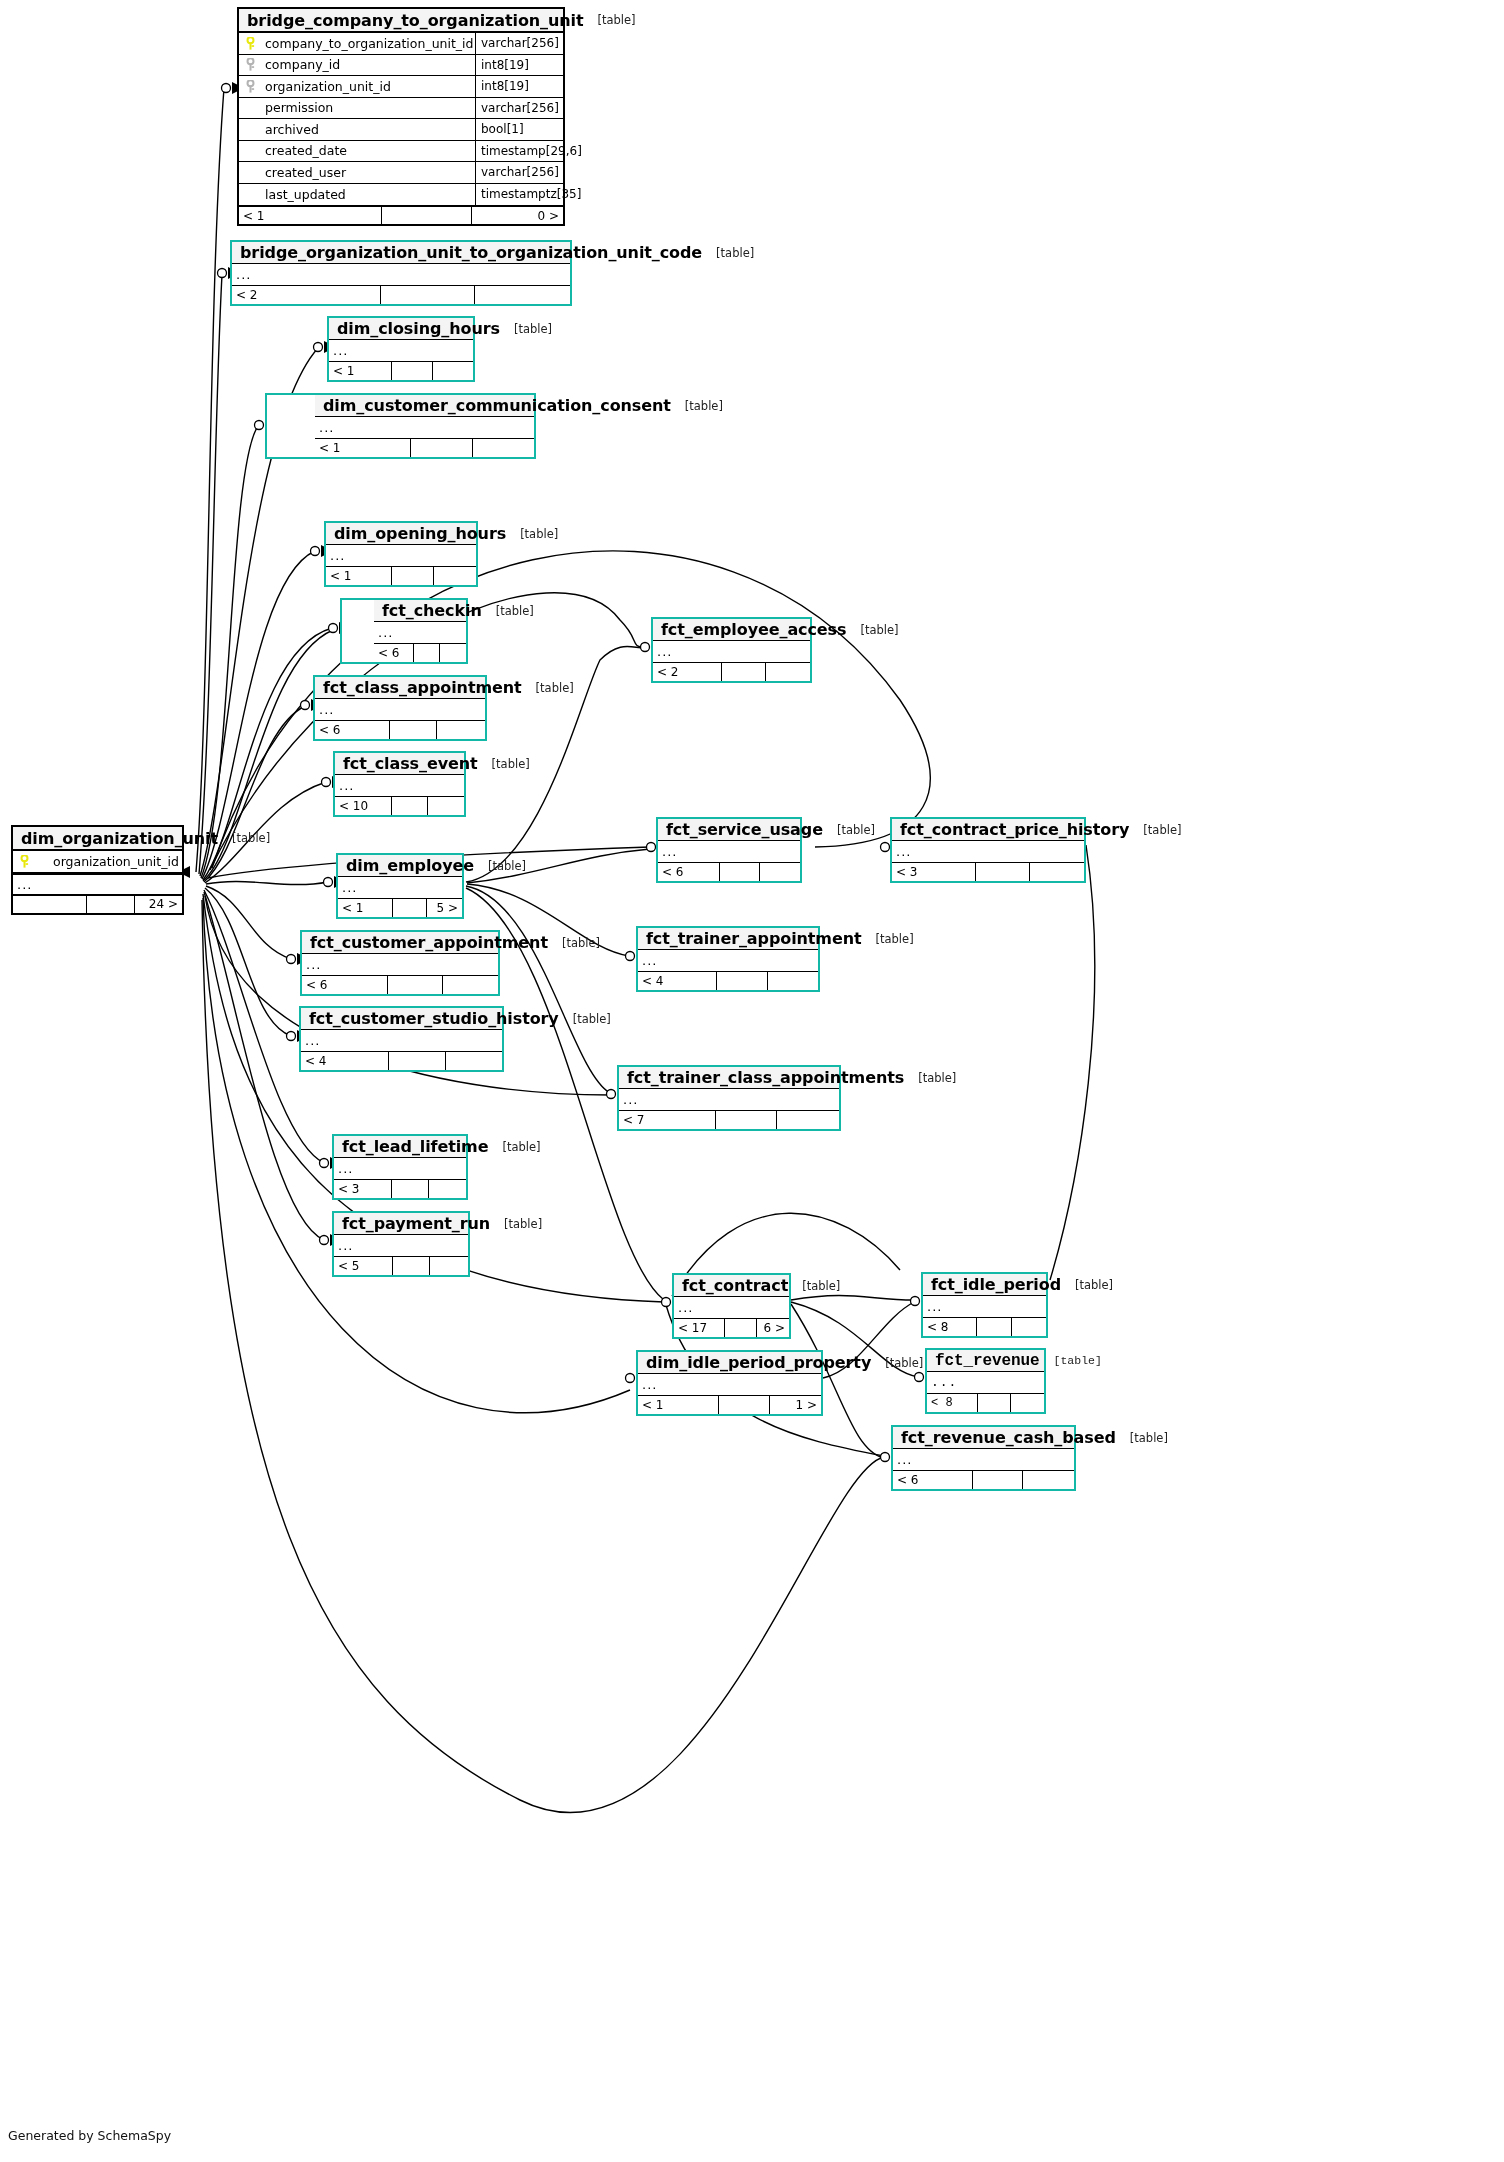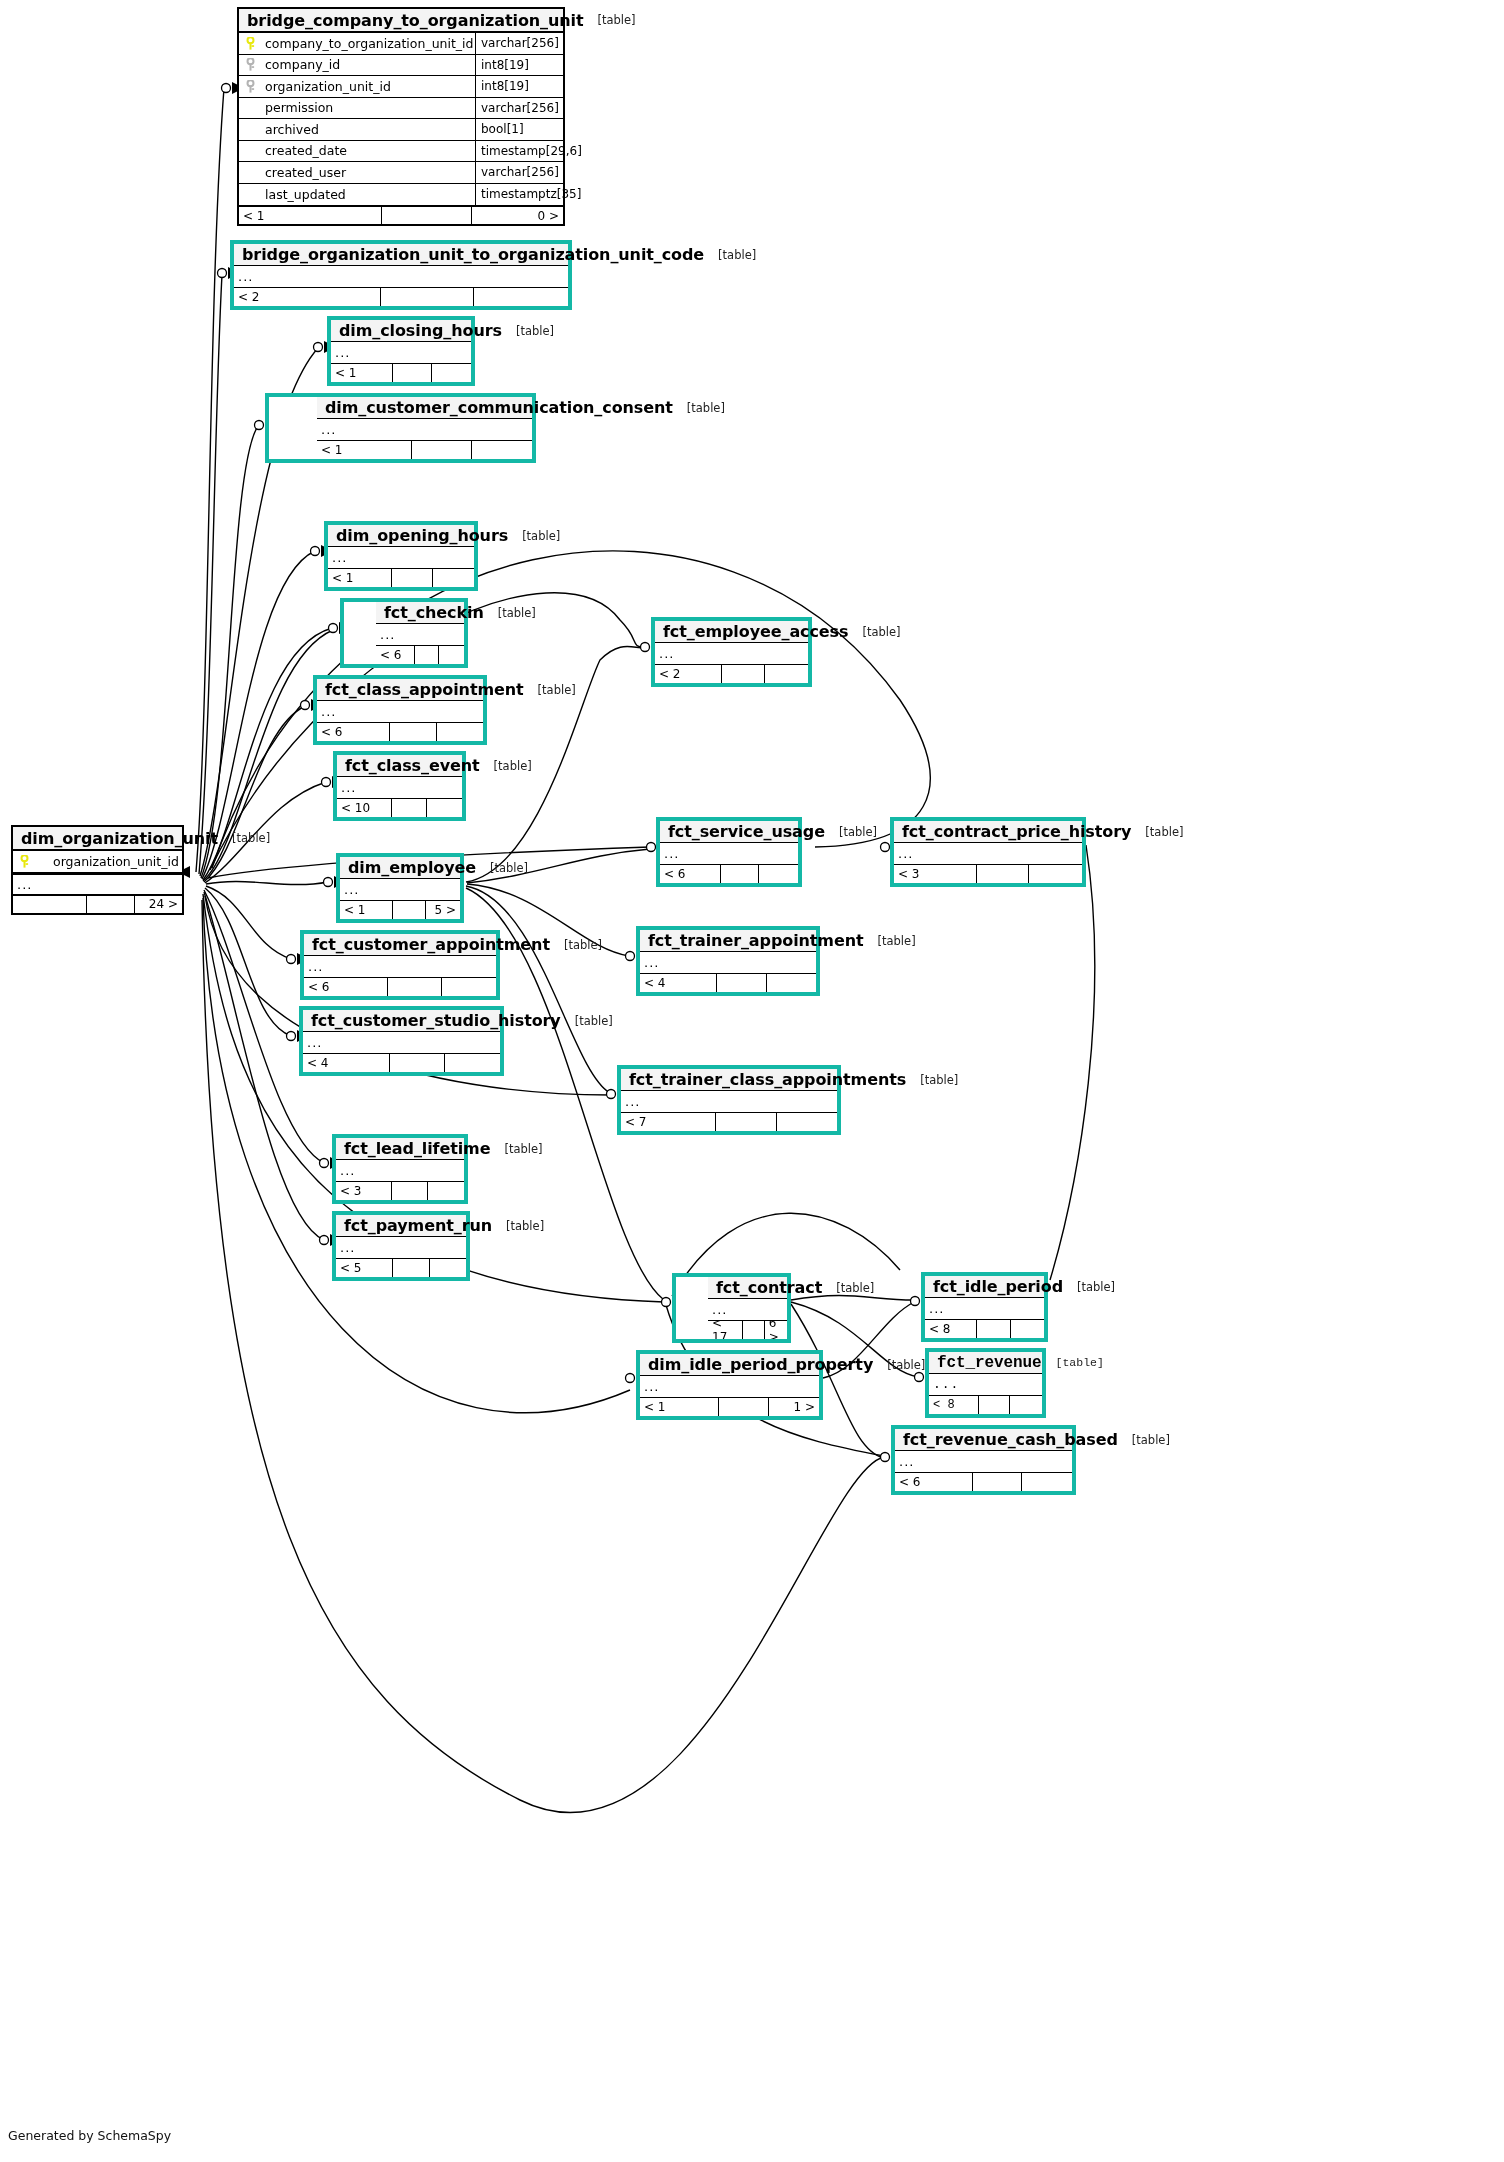--- a/index.html
+++ b/index.html
@@ -22,21 +22,21 @@
     height: 2162px;
   }
   #edge-layer {
     position: absolute;
     left: 0; top: 0;
     width: 1504px; height: 2162px;
     pointer-events: none;
   }
   .table-node {
     position: absolute;
-    border: 4px solid #14b8a6;
+    border: 2px solid #14b8a6;
     background: #ffffff;
     box-sizing: border-box;
     font-size: 12.5px;
     color: #000000;
   }
   .table-node.thick {
     border: 2px solid #000000;
   }
   .tn-title {
     background: #f4f4f4;
@@ -587,21 +587,21 @@
         </div>
         <div class="tn-rows">
           <div class="ellipsis-row">...</div>
         </div>
         <div class="tn-footer">
           <div class="fcell left" style="width: 44%;">&lt; 5</div>
           <div class="fcell left" style="width: 28%;"></div>
           <div class="fcell right" style="width: 28%;"></div>
         </div>
       </div>
-      <div class="table-node" style="left: 672px; top: 1273px; width: 119px; padding-left: 32px;">
+      <div class="table-node" style="left: 672px; top: 1273px; width: 119px;">
         <div class="tn-title">
           <span class="tn-name">fct_contract</span>
           <span class="tn-tag">[table]</span>
         </div>
         <div class="tn-rows">
           <div class="ellipsis-row">...</div>
         </div>
         <div class="tn-footer">
           <div class="fcell left" style="width: 44%;">&lt; 17</div>
           <div class="fcell left" style="width: 28%;"></div>

